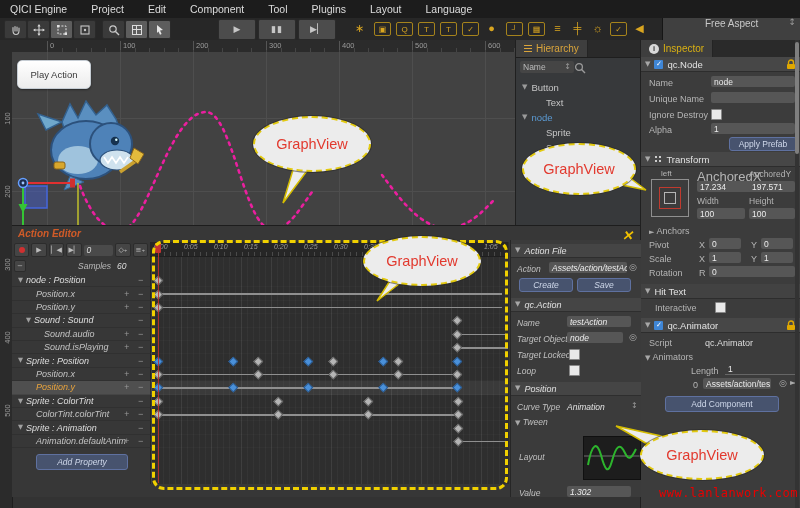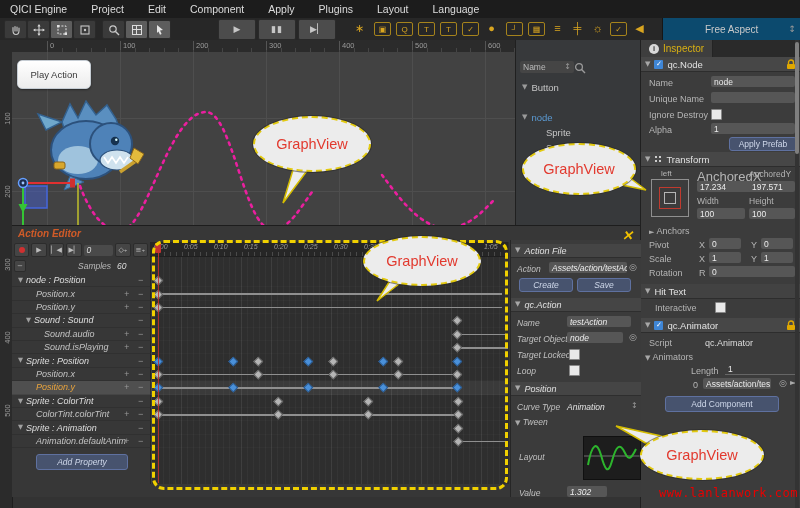--- a/index.html
+++ b/index.html
@@ -15,21 +15,21 @@
   
   #toolbar{left:0;top:18px;width:800px;height:22px;background:#272727;border-bottom:1px solid #161616;}
   .tbtn{position:absolute;top:2px;width:21px;height:17px;background:#3a3a3a;border:1px solid #2a2a2a;
         border-radius:2px;display:flex;align-items:center;justify-content:center;}
   .tbtn.sel{background:#5d5d5d;}
   .pbtn{position:absolute;top:1px;width:36px;height:19px;background:#4c4c4c;border:1px solid #2a2a2a;
         border-radius:2px;display:flex;align-items:center;justify-content:center;color:#c6c6c6;font-size:9px;}
   .yico{position:absolute;top:4px;width:15px;height:12px;border:1px solid #a5831c;border-radius:2px;
         color:#d9a520;font-size:8px;display:flex;align-items:center;justify-content:center;}
   .yico.noborder{border:none;font-size:11px;}
-  #aspect{left:662px;top:0;width:138px;height:22px;background:#0c4a6e;display:flex;align-items:center;
+  #aspect{left:662px;top:0;width:138px;height:22px;background:#404040;display:flex;
           border-left:1px solid #161616;font-size:10px;color:#c9c9c9;}
   
   #vruler{left:0;top:40px;width:12px;height:468px;background:#2b2b2b;border-right:1px solid #1e1e1e;}
   .vnum{position:absolute;left:1px;color:#9a9a9a;font-size:7.5px;transform:rotate(-90deg);transform-origin:center;}
   #hruler{left:12px;top:40px;width:503px;height:12px;background:#2b2b2b;border-bottom:1px solid #1e1e1e;
           background-image:repeating-linear-gradient(90deg,#454545 0 1px,transparent 1px 14.6px);
           background-size:100% 4px;background-position:35px 8px;background-repeat:no-repeat;}
   .hnum{position:absolute;top:1px;color:#9a9a9a;font-size:7.5px;border-left:1px solid #555;padding-left:2px;}
   #scene{left:12px;top:52px;width:503px;height:185px;background:#424242;
          background-image:linear-gradient(90deg,#4e4e4e 1px,transparent 1px),linear-gradient(#4e4e4e 1px,transparent 1px);
@@ -121,21 +121,21 @@
 </head>
 <body>
 
 <div id="root">
 
   <div id="menubar" class="abs">
     <span class="menu-item">QICI Engine</span>
     <span class="menu-item">Project</span>
     <span class="menu-item">Edit</span>
     <span class="menu-item">Component</span>
-    <span class="menu-item">Apply</span>
+    <span class="menu-item">Tool</span>
     <span class="menu-item">Plugins</span>
     <span class="menu-item">Layout</span>
     <span class="menu-item">Language</span>
   </div>
 
   <div id="toolbar" class="abs">
     <div class="tbtn" style="left:4px">
       <svg width="12" height="12" viewBox="0 0 12 12">
           <path d="M3 7V3.5M5 7V2.5M7 7V3M9 7V4M3 6.5c0 3 .8 4 3 4s3-1 3-4" stroke="#c8c8c8" stroke-width="1.1" fill="none" stroke-linecap="round"></path>
         </svg>
@@ -259,31 +259,40 @@
   <svg class="abs" style="left:12px;top:52px" width="503" height="185" viewBox="0 0 503 185">
     <path d="M68 134 C80 166,96 182,112 178 C136 170,158 60,194 60 C220 60,232 172,258 177 C276 180,288 156,300 140" fill="none" stroke="#ea1f9f" stroke-width="2.6" stroke-dasharray="2.5 4.8" stroke-linecap="round"></path>
     <path d="M370 123 C386 144,408 176,434 176 C456 176,470 160,482 148" fill="none" stroke="#ea1f9f" stroke-width="2.6" stroke-dasharray="2.5 4.8" stroke-linecap="round"></path>
   </svg>
 
   <div id="play-btn" class="abs">
     <span>Play Action</span>
   </div>
 
   <div id="hierarchy" class="abs">
+    <div class="tabbar">
+      <div class="tab">
+        <span class="bars-icon"></span>
+        <span>Hierarchy</span>
+      </div>
+    </div>
     <div id="h-search" class="abs">
       <span>Name</span>
       <span class="ico" style="font-size:8px;color:#999">↕</span>
     </div>
     <svg class="abs" style="left:58px;top:22px" width="12" height="12" viewBox="0 0 12 12">
       <circle cx="5" cy="5" r="3.4" fill="none" stroke="#9a9a9a" stroke-width="1.3"></circle>
         <path d="M7.6 7.6L11 11" stroke="#9a9a9a" stroke-width="1.4"></path>
       </svg>
     <div class="h-row" style="top:40px;padding-left:6px">
         <span class="arrow ico">▼</span>
         <span>Button</span>
+      </div>
+    <div class="h-row" style="top:55px;padding-left:30px">
+        <span>Text</span>
       </div>
     <div class="h-row" style="top:70px;padding-left:6px;color:#5b9bd5">
         <span class="arrow ico">▼</span>
         <span>node</span>
       </div>
     <div class="h-row" style="top:85px;padding-left:30px">
         <span>Sprite</span>
       </div>
     <div class="h-row" style="top:100px;padding-left:30px">
         <span>Sound</span>
@@ -635,21 +644,21 @@
       <span class="ico abs" style="left:120px;top:162px;font-size:8px;color:#999">↕</span>
       <span class="aer-label" style="left:4px;top:177px"><span class="tri ico">▼</span> <span>Tween</span></span>
       <span class="aer-label" style="left:8px;top:212px">Layout</span>
       <div id="curve-box">
         <svg width="56" height="42" viewBox="0 0 56 42">
           <path d="M0 19 H56" stroke="#555" stroke-width="1.5"></path>
           <path d="M4 28 C8 6,13 4,17 18 C21 33,24 38,28 24 C32 9,36 5,41 16 C45 25,48 20,52 12" fill="none" stroke="#2db52d" stroke-width="2"></path>
         </svg>
       </div>
       <span class="aer-label" style="left:8px;top:248px">Value</span>
-      <div class="ins-input" style="left:56px;top:246px;width:40px">
+      <div class="ins-input" style="left:56px;top:246px;width:64px">
           <span>1.302</span>
         </div>
     </div>
   </div>
 
   <svg class="abs" style="left:0;top:0;pointer-events:none" width="800" height="508" viewBox="0 0 800 508">
     <polygon points="296,160 318,156 283,203" fill="#ececec" stroke="#d4bc00" stroke-width="1.5"></polygon>
     <polygon points="598,180 614,166 646,190" fill="#ececec" stroke="#d4bc00" stroke-width="1.5"></polygon>
     <polygon points="393,276 413,273 377,301" fill="#ececec" stroke="#d4bc00" stroke-width="1.5"></polygon>
     <polygon points="656,449 670,438 616,426" fill="#ececec" stroke="#d4bc00" stroke-width="1.5"></polygon>

